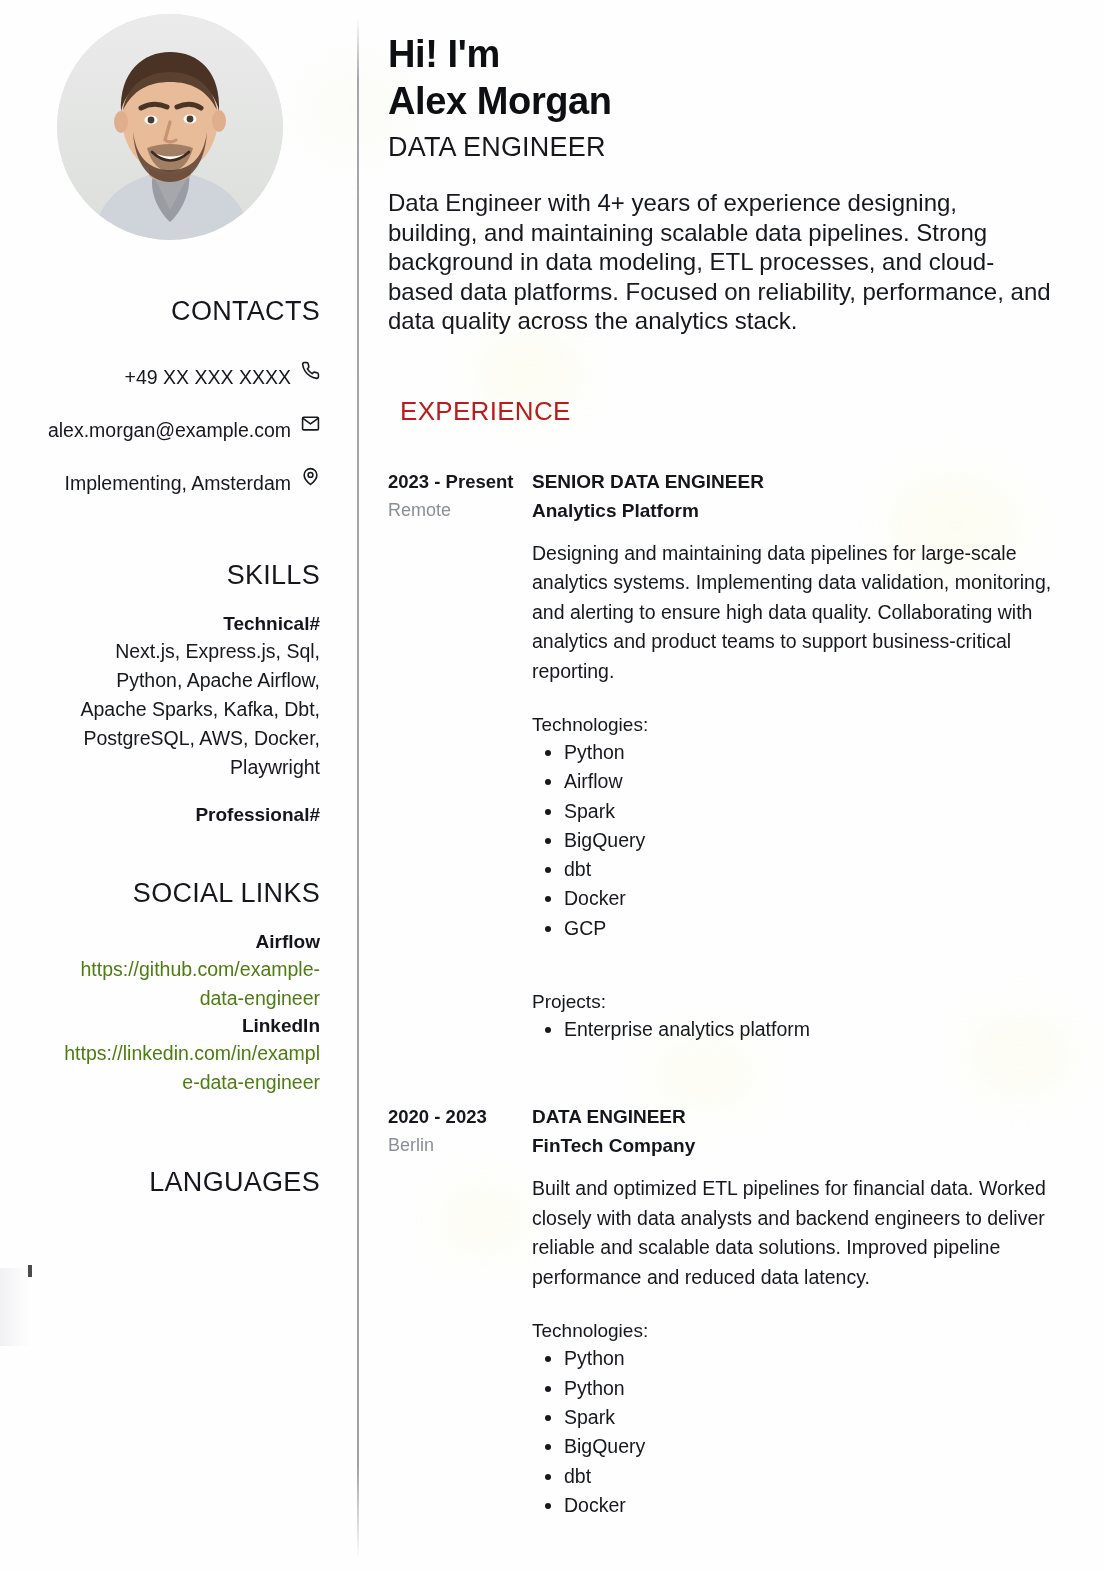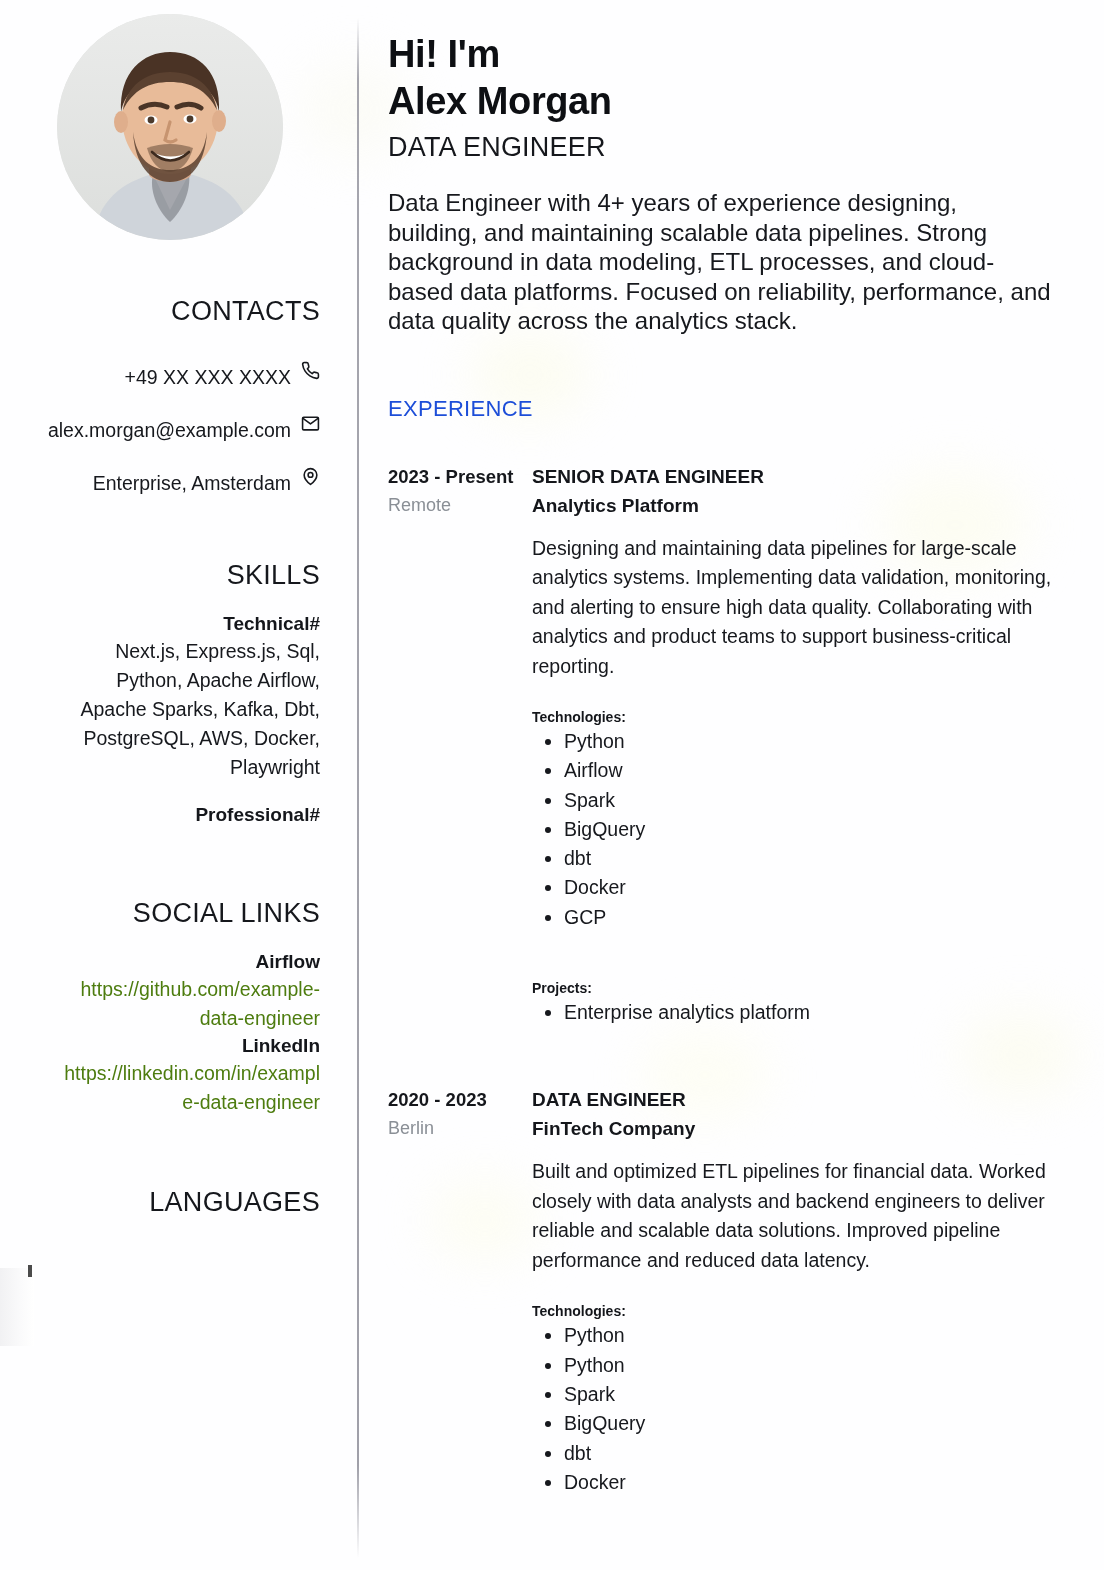--- a/index.html
+++ b/index.html
@@ -91,21 +91,21 @@
     font-size: 27px;
     font-weight: 400;
     letter-spacing: .3px;
     color: #15171c;
     margin: 0;
     padding-right: 20px;
     text-align: right;
   }
   .side-h.contacts { margin-top: 56px; }
   .side-h.skills { margin-top: 62px; }
-  .side-h.social { margin-top: 72px; padding-left: 44px; }
+  .side-h.social { margin-top: 52px; padding-left: 44px; }
   .side-h.languages { margin-top: 70px; }
 
   .contact-list {
     margin-top: 28px;
     padding-right: 20px;
   }
   .contact-row {
     display: flex;
     align-items: flex-start;
     justify-content: flex-end;
@@ -188,25 +188,25 @@
     margin: 7px 0 0 0;
     color: #15171c;
   }
   .summary {
     font-size: 24px;
     line-height: 29.5px;
     margin: 25px 0 0 0;
     color: #16181d;
   }
   .main-h {
-    font-size: 22px;
+    font-size: 26px;
     font-weight: 400;
     letter-spacing: .3px;
-    margin: 60px 0 0 0;
-    color: #1d4ed8;
+    margin: 60px 0 0 12px;
+    color: #b91c1c;
   }
   .exp {
     display: flex;
     margin-top: 40px;
   }
   .exp.second { margin-top: 58px; }
   .exp-when {
     flex: 0 0 136px;
     padding-right: 8px;
   }
@@ -234,22 +234,22 @@
     line-height: 29px;
     color: #14161b;
   }
   .exp-desc {
     font-size: 19.5px;
     line-height: 29.5px;
     margin-top: 14px;
     color: #16181d;
   }
   .sub-label {
-    font-size: 14px;
-    font-weight: 700;
+    font-size: 19px;
+    font-weight: 400;
     color: #14161b;
     margin-top: 28px;
   }
   .sub-label.projects { margin-top: 48px; }
   ul.bullets {
     margin: 2px 0 0 0;
     padding-left: 32px;
     list-style: disc;
   }
   ul.bullets li {
@@ -342,21 +342,21 @@
         <div class="contact-text">alex.morgan@example.com</div>
         <span class="contact-ico">
           <svg viewBox="0 0 24 24" fill="none" stroke="currentColor" stroke-width="2" stroke-linecap="round" stroke-linejoin="round">
             <rect x="2" y="4" width="20" height="16" rx="1.5"></rect>
             <path d="m2.5 5.5 9.5 7 9.5-7"></path>
           </svg>
         </span>
       </div>
 
       <div class="contact-row">
-        <div class="contact-text">Enterprise, Amsterdam</div>
+        <div class="contact-text">Implementing, Amsterdam</div>
         <span class="contact-ico">
           <svg viewBox="0 0 24 24" fill="none" stroke="currentColor" stroke-width="2" stroke-linecap="round" stroke-linejoin="round">
             <path d="M20 10c0 6-8 12-8 12s-8-6-8-12a8 8 0 1 1 16 0Z"></path>
             <circle cx="12" cy="10" r="3"></circle>
           </svg>
         </span>
       </div>
 
     </div>
 

